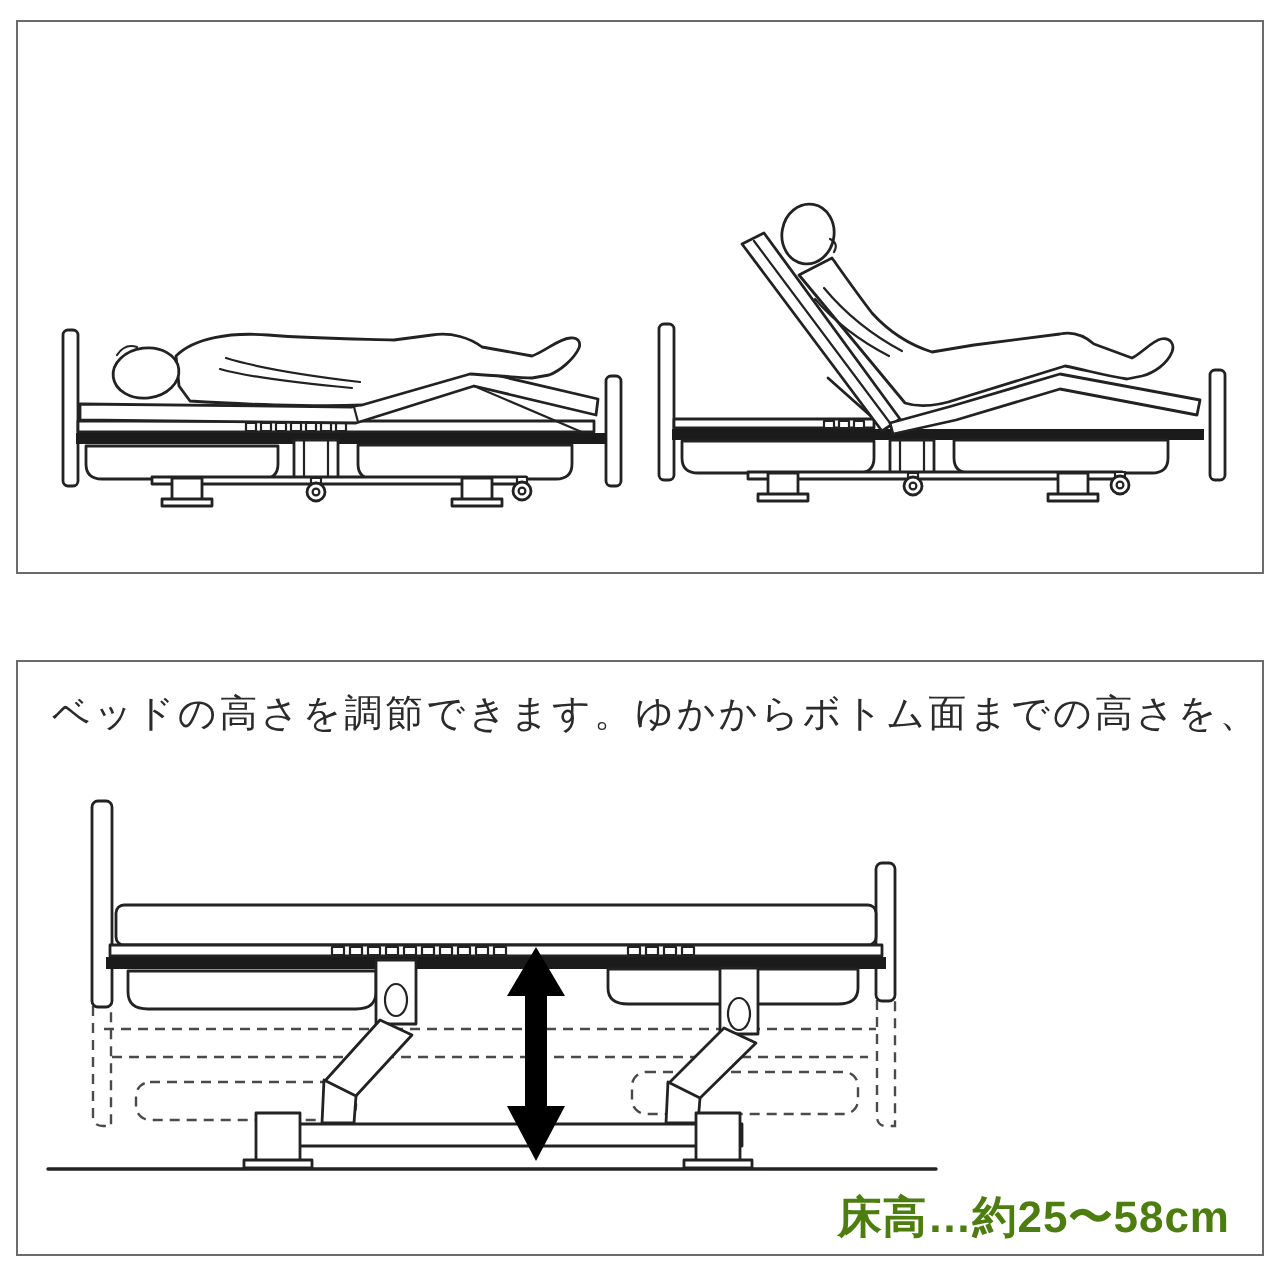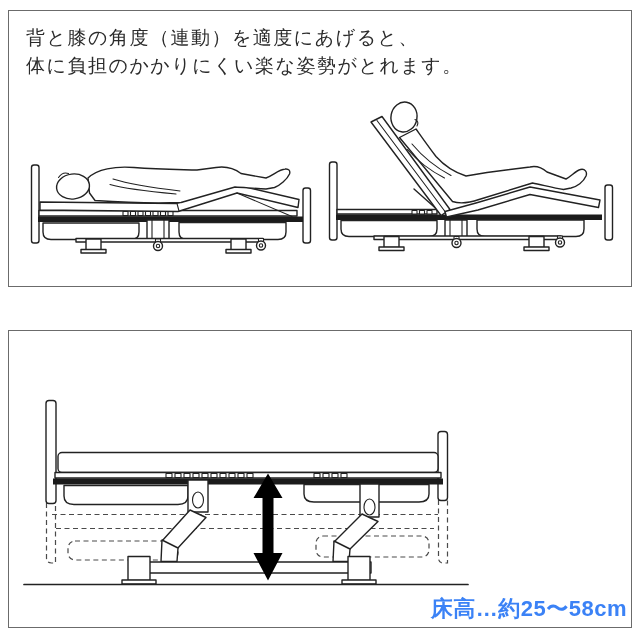--- a/index.html
+++ b/index.html
@@ -3,43 +3,39 @@
 <meta charset="utf-8">
 <style>
   html,body{margin:0;padding:0;background:#fff;}
   body{width:640px;height:640px;font-family:"Liberation Sans","DejaVu Sans",sans-serif;}
   .canvas{position:relative;width:640px;height:640px;background:#fff;overflow:hidden;}
   .panel{position:absolute;left:8px;width:624px;background:#fff;border:1.5px solid #6b6b6b;box-sizing:border-box;}
   #panel-posture{top:10px;height:277px;}
   #panel-height{top:330px;height:298px;}
   .caption{position:absolute;left:17px;top:13px;margin:0;font-size:19px;line-height:28px;
            letter-spacing:1.5px;color:#2b2b2b;white-space:nowrap;}
-  .floor-label{position:absolute;right:4px;bottom:3px;font-size:22px;font-weight:bold;
-           letter-spacing:.5px;color:#3b82f6;}
+  .floor-label{position:absolute;right:16px;bottom:3px;font-size:22px;font-weight:bold;
+           letter-spacing:.5px;color:#4d7c0f;}
   svg{position:absolute;display:block;}
   #svg-flat{left:20px;top:146px;}
   #svg-raised{left:315px;top:88px;}
   #svg-height{left:7px;top:66px;}
   .sh{fill:#fff;stroke:#222;stroke-width:1.4;stroke-linejoin:round;}
   .ln{fill:none;stroke:#222;stroke-width:1.4;stroke-linecap:round;stroke-linejoin:round;}
   .thin{stroke-width:1.1;}
   .dk{fill:#1b1b1b;stroke:none;}
   .dash{fill:none;stroke:#4a4a4a;stroke-width:1.2;stroke-dasharray:5 3.5;}
   .blk{fill:#000;stroke:none;}
 </style>
 </head>
 <body>
 
 <div class="canvas">
 
   <section class="panel" id="panel-posture">
-    <p class="caption">
-      <span>背と膝の角度（連動）を適度にあげると、</span><br>
-      <span>体に負担のかかりにくい楽な姿勢がとれます。</span>
-    </p>
 
     <svg id="svg-flat" width="292" height="102" viewBox="0 0 292 102">
       <rect class="sh" x="2.5" y="8" width="7.5" height="78" rx="2.5"></rect>
       <rect class="sh" x="274" y="31" width="7.5" height="55" rx="2.5"></rect>
       <rect class="sh" x="10" y="53.5" width="258" height="5.5"></rect>
       <g class="sh thin">
         <rect x="94" y="54.5" width="5" height="4"></rect>
           <rect x="101.5" y="54.5" width="5" height="4"></rect>
         <rect x="109" y="54.5" width="5" height="4"></rect>
           <rect x="116.5" y="54.5" width="5" height="4"></rect>
@@ -116,21 +112,21 @@
                  C229,89 217,85.5 208.5,84 L155,100.5 Q139,106 128.5,102.5 L75.5,38.5 Z"></path>
         <ellipse class="sh" cx="80" cy="18" rx="13" ry="15" transform="rotate(10 80 18)"></ellipse>
         <path class="ln thin" d="M91,20.5 Q95.5,22.5 93,27"></path>
         <path class="ln thin" d="M88,45 C98,57 111,68 127,76.5 M83.5,50.5 C93,61.5 105,71 120.5,79"></path>
       </g>
     </svg>
   </section>
 
   <section class="panel" id="panel-height">
     <p class="caption">
-      <br>
+      <span>ベッドの高さを調節できます。ゆかからボトム面までの高さを、</span><br>
     </p>
 
     <svg id="svg-height" width="460" height="192" viewBox="0 0 460 192">
 
       <g>
         <path class="dash" d="M30.5,106 L30.5,161 Q30.5,166 35.5,166 L39.5,166 L39.5,106"></path>
         <path class="dash" d="M422.5,103 L422.5,161 Q422.5,166 427,166 L431.5,166 L431.5,103"></path>
         <path class="dash" d="M36,117.5 H422"></path>
         <path class="dash" d="M40,131.5 H418"></path>
         <rect class="dash" x="52" y="144" width="110" height="19" rx="7"></rect>

